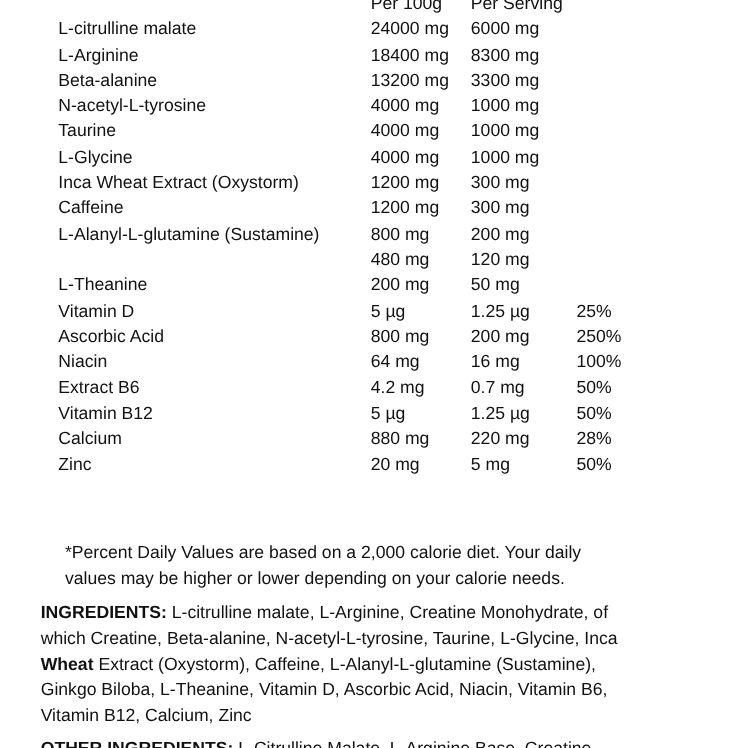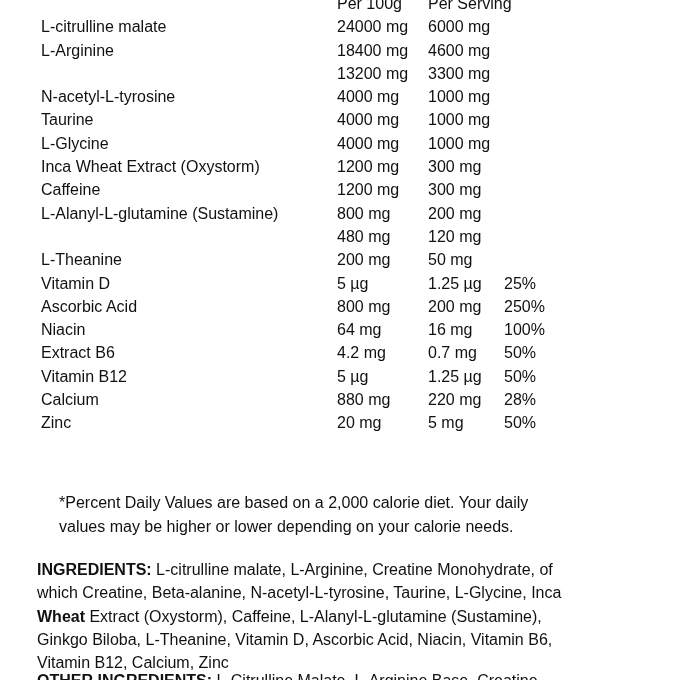--- a/index.html
+++ b/index.html
@@ -5,31 +5,31 @@
   html, body { margin: 0; padding: 0; background: #ffffff; }
   body {
     width: 680px; height: 680px; overflow: hidden; position: relative;
     font-family: "Liberation Sans", "DejaVu Sans", sans-serif;
     color: #111111;
   }
   .page { position: absolute; left: 0; top: 0; width: 680px; height: 680px; }
   .table { position: absolute; left: 37px; top: -8px; width: 620px; }
   .row { position: relative; height: 23.3px; font-size: 16px; line-height: 23.3px; white-space: nowrap; }
   .row span { position: absolute; top: 0; }
-  .c-name { left: 4px; }
+  .c-name { left: 16px; }
   .c-100 { left: 300px; }
   .c-serv { left: 391px; }
-  .c-dv { left: 467px; }
+  .c-dv { left: 487px; }
   .footnote {
     position: absolute; left: 59px; top: 491px; width: 560px;
     font-size: 16px; line-height: 23.5px;
   }
   .ingredients {
     position: absolute; left: 37px; top: 546px; width: 540px;
-    font-size: 16px; line-height: 23.3px; margin-top: 12px;
+    font-size: 16px; line-height: 23.3px;
   }
   .ingredients b { font-weight: bold; }
   .other {
     position: absolute; left: 37px; top: 669px; width: 600px;
     font-size: 16px; line-height: 23.3px; white-space: nowrap;
   }
 </style>
 </head>
 <body>
 
@@ -42,24 +42,25 @@
     <div id="rows">
         <div class="row">
           <span class="c-name">L-citrulline malate</span>
           <span class="c-100">24000 mg</span>
           <span class="c-serv">6000 mg</span>
           <span class="c-dv"></span>
         </div>
         <div class="row">
           <span class="c-name">L-Arginine</span>
           <span class="c-100">18400 mg</span>
-          <span class="c-serv">4600 mg</span>
+          <span class="c-serv">8300 mg</span>
           <span class="c-dv"></span>
         </div>
         <div class="row">
+          <span class="c-name">Beta-alanine</span>
           <span class="c-100">13200 mg</span>
           <span class="c-serv">3300 mg</span>
           <span class="c-dv"></span>
         </div>
         <div class="row">
           <span class="c-name">N-acetyl-L-tyrosine</span>
           <span class="c-100">4000 mg</span>
           <span class="c-serv">1000 mg</span>
           <span class="c-dv"></span>
         </div>

